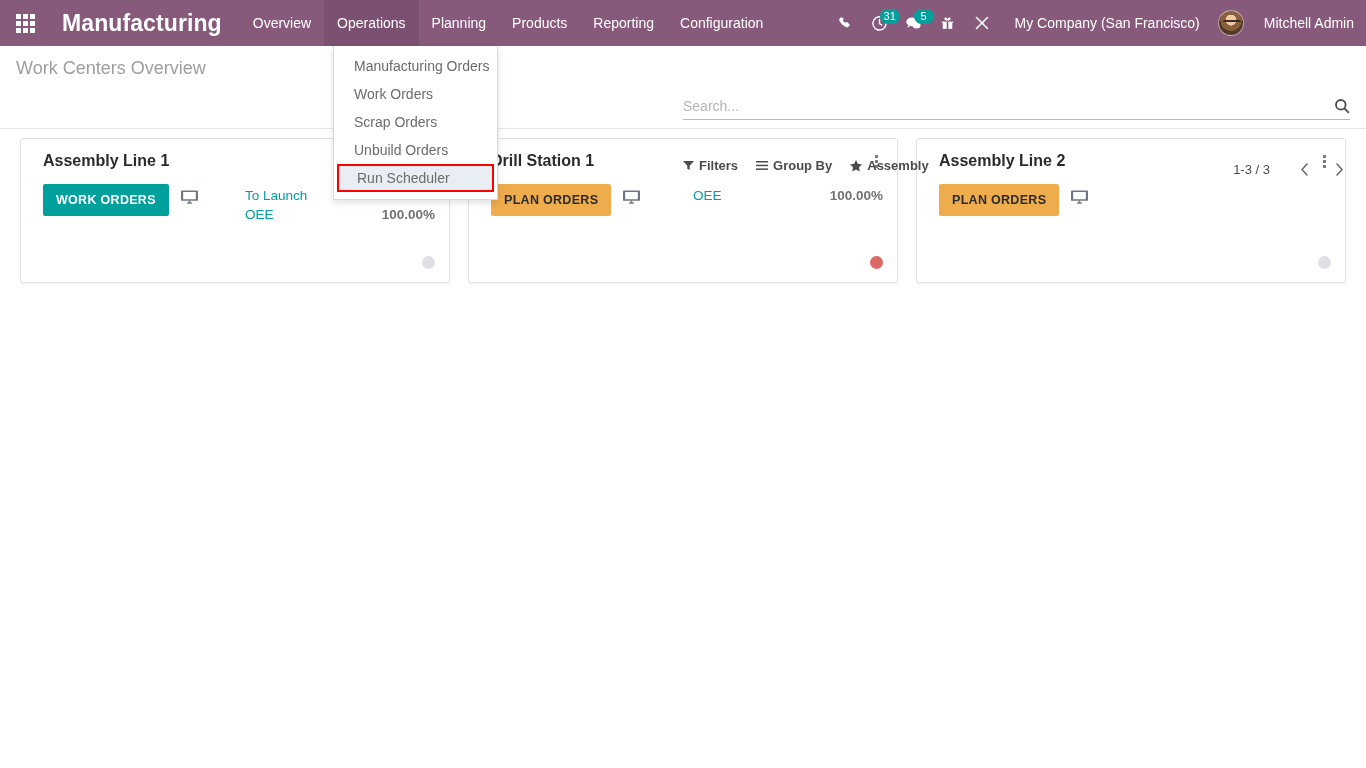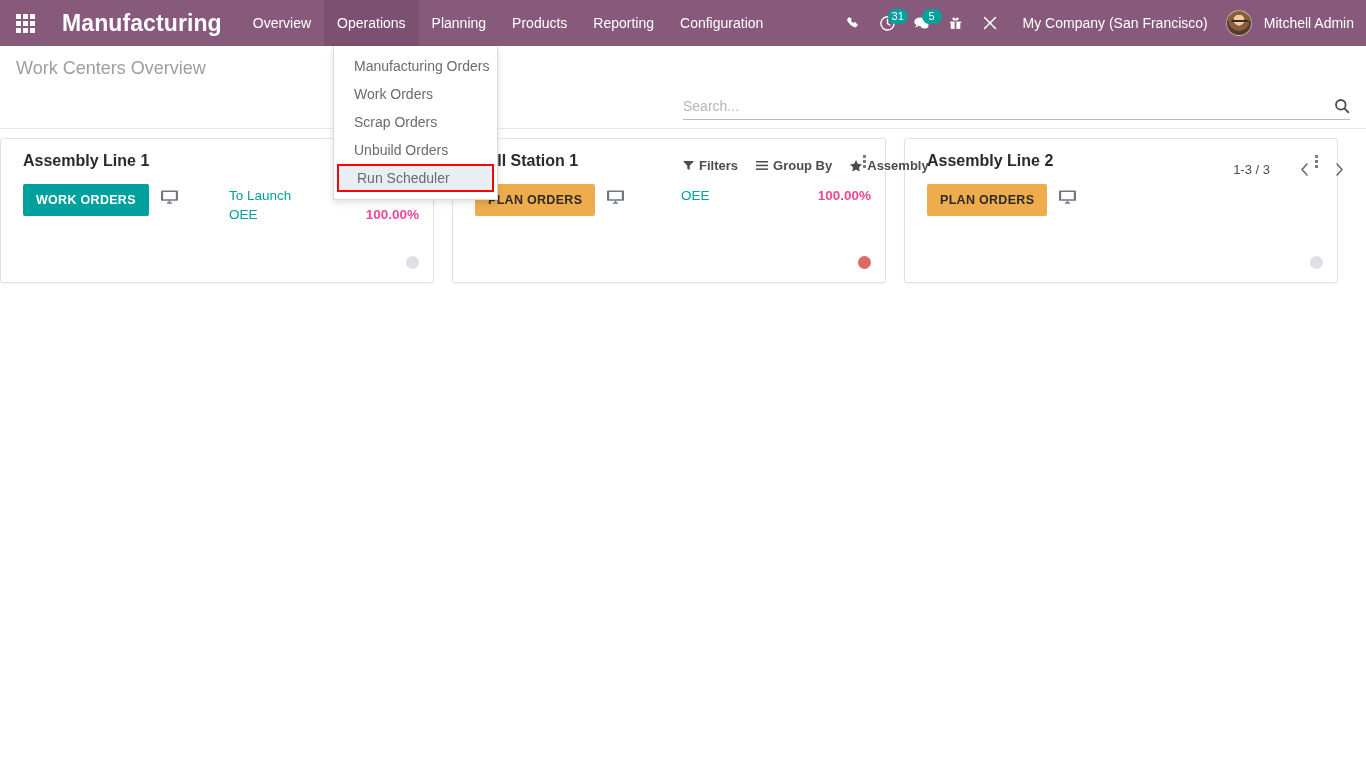--- a/index.html
+++ b/index.html
@@ -96,21 +96,21 @@
   }
   .company-name {
     font-size: 14px;
     padding: 0 14px 0 16px;
     white-space: nowrap;
     cursor: pointer;
   }
   .user-menu {
     display: flex;
     align-items: center;
-    gap: 12px;
+    gap: 20px;
     cursor: pointer;
     padding-left: 4px;
   }
   .avatar {
     width: 26px; height: 26px;
     border-radius: 50%;
     background: radial-gradient(circle at 50% 38%, #f1c9a5 0 28%, #8a5f3d 29% 55%, #56392a 56% 100%);
     border: 1px solid rgba(255,255,255,.55);
     overflow: hidden;
     position: relative;
@@ -230,21 +230,21 @@
     cursor: pointer; color: #6b6b6b;
   }
 
   
   .kanban {
     position: absolute;
     top: 138px;
     left: 0;
     right: 0;
     bottom: 0;
-    padding: 0 0;
+    padding: 0 20px;
     display: flex;
     gap: 18px;
     align-items: flex-start;
     background: #ffffff;
   }
   .card {
     width: 434px;
     background: #ffffff;
     border: 1px solid #dfe2e6;
     border-radius: 3px;
@@ -310,21 +310,21 @@
     padding-top: 2px;
   }
   .stat-row {
     display: flex;
     justify-content: space-between;
     align-items: baseline;
     line-height: 19px;
   }
   .stat-label { font-size: 13.5px; color: #00a09d; cursor: pointer; }
   .stat-value { font-size: 13.5px; color: #4c4c4c; }
-  .stat-value.green { color: #ec4899; font-weight: bold; }
+  .stat-value.green { color: #737373; font-weight: bold; }
 
   .status-dot {
     position: absolute;
     right: 14px;
     bottom: 13px;
     width: 13px;
     height: 13px;
     border-radius: 50%;
     cursor: pointer;
   }

